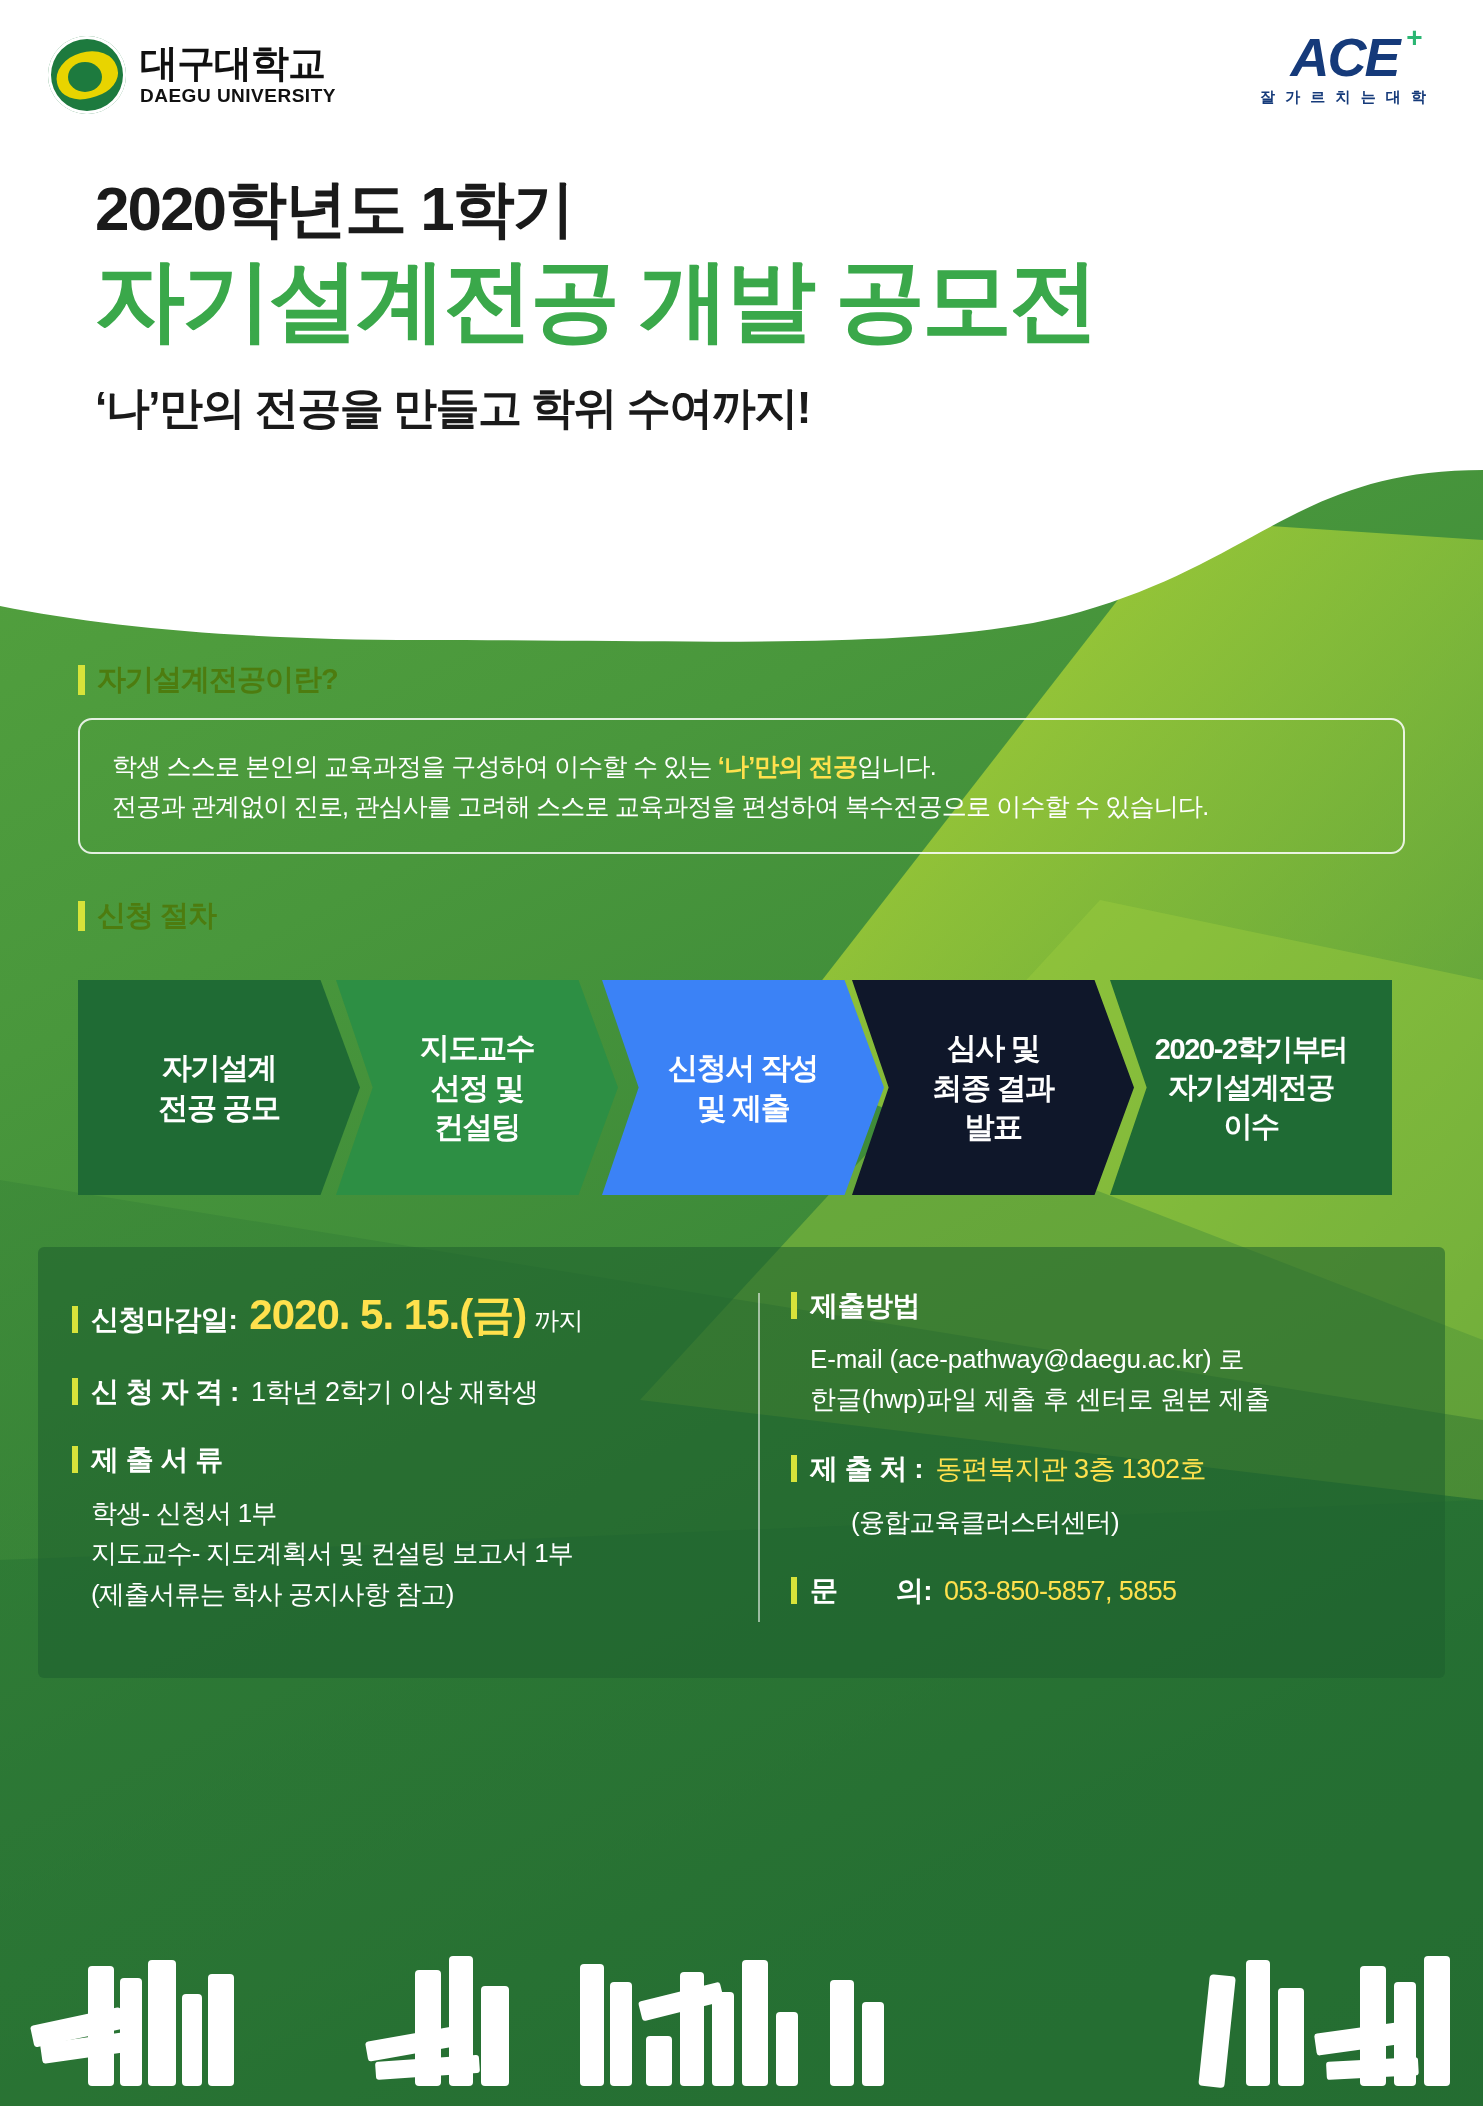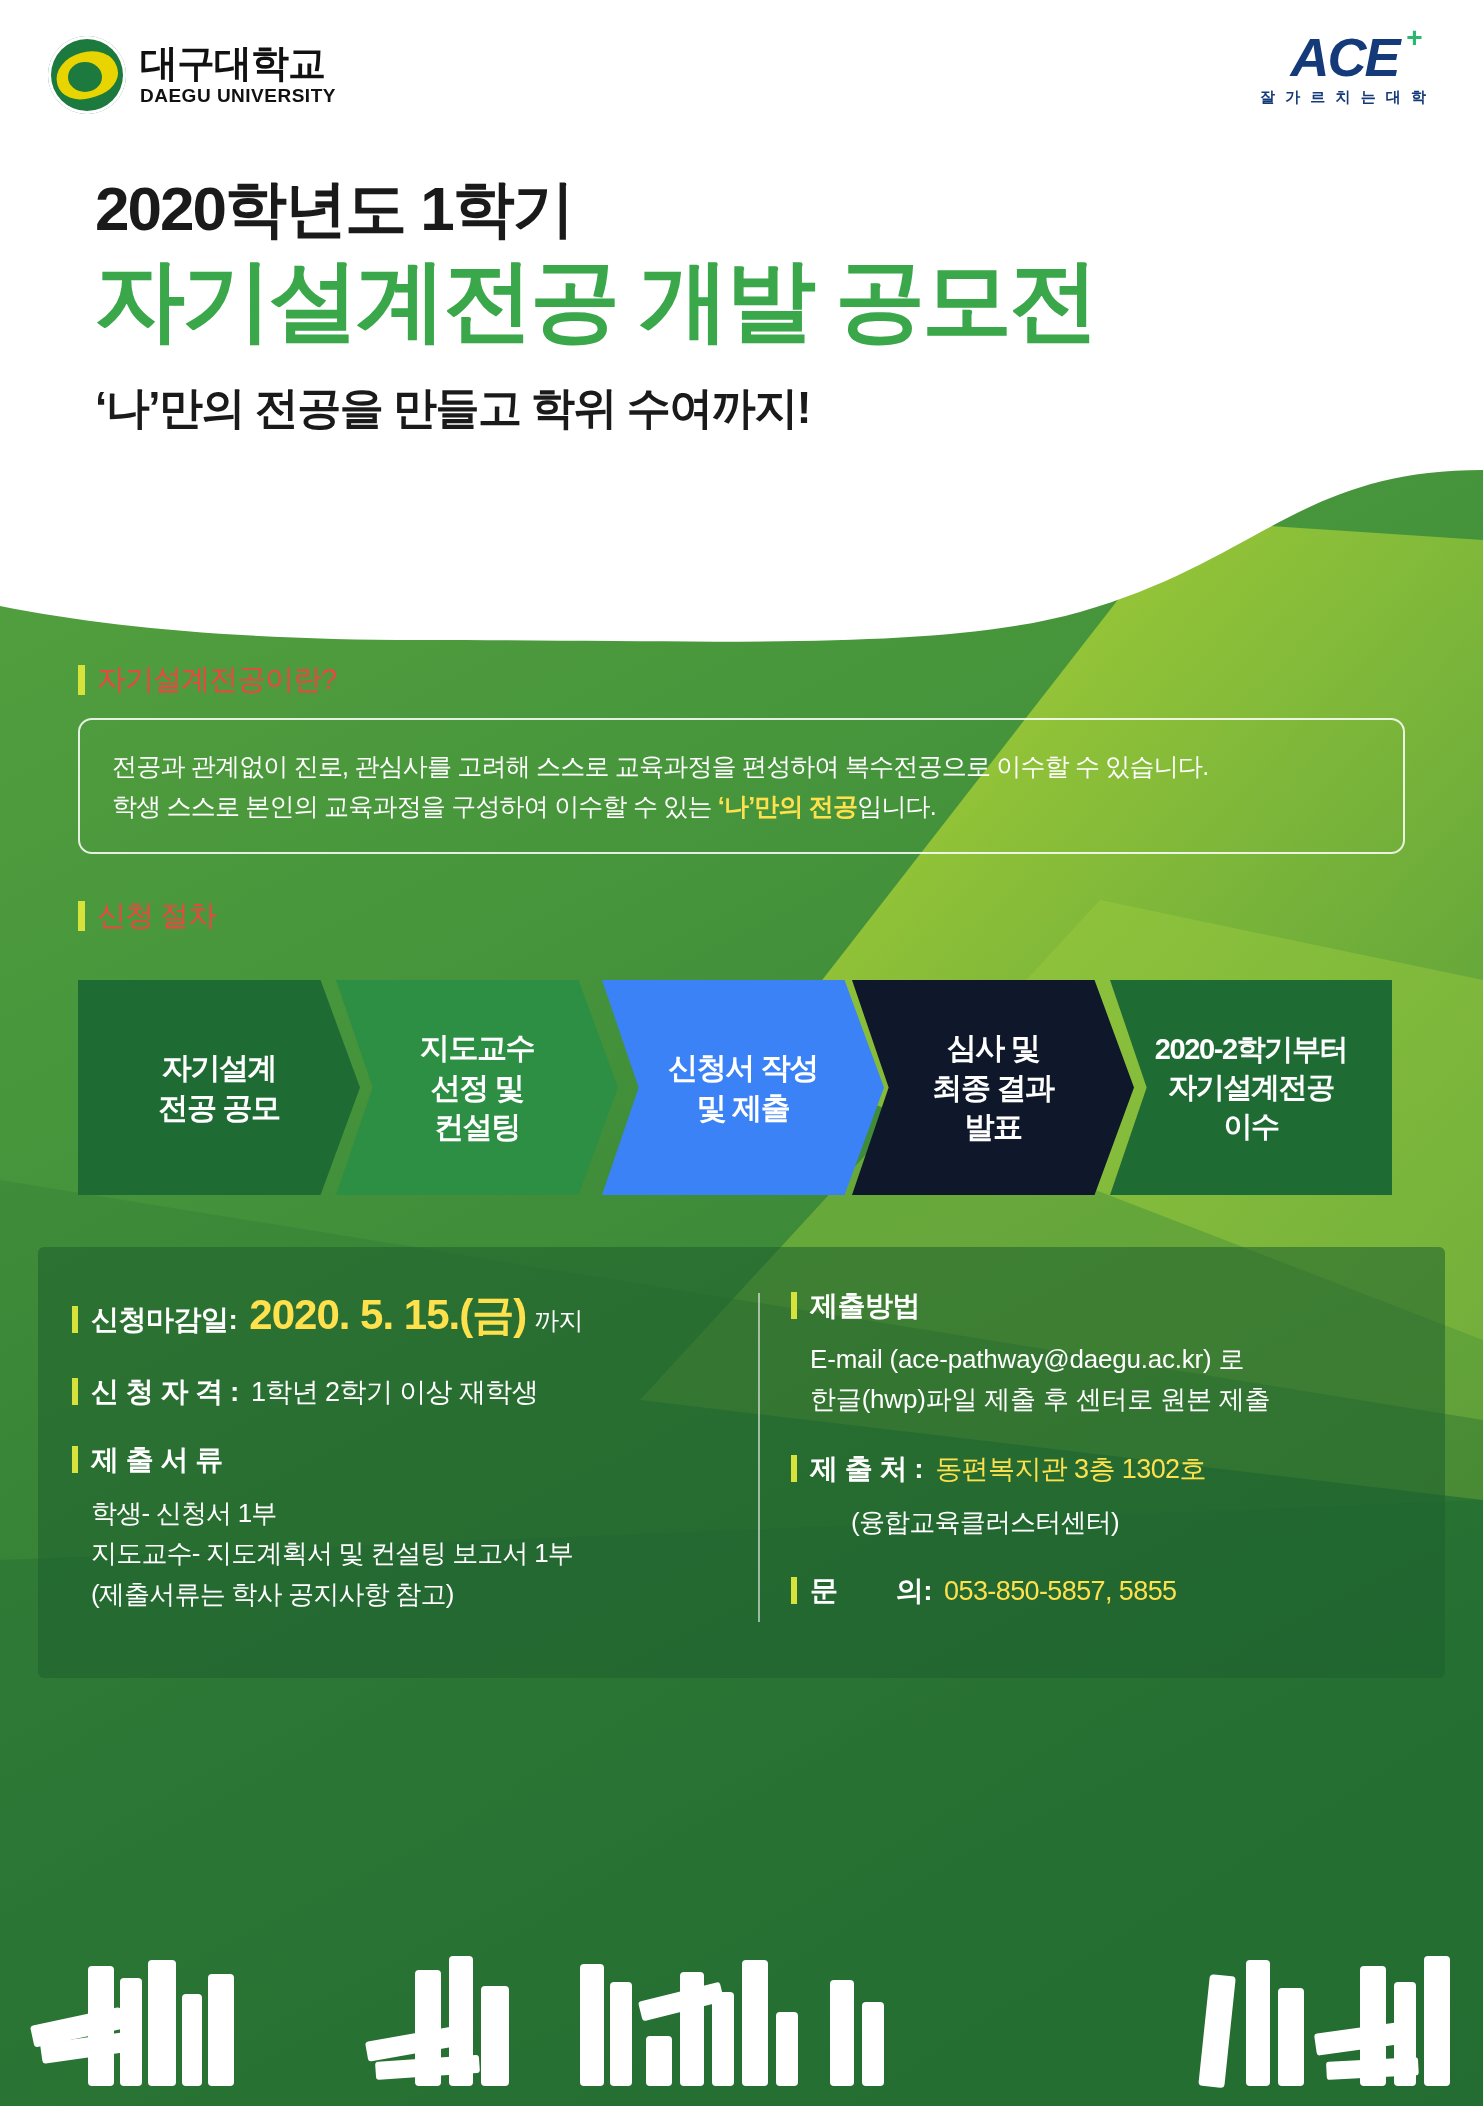--- a/index.html
+++ b/index.html
@@ -172,22 +172,22 @@
     margin-bottom: 18px;
   }
   .sec-bar {
     width: 7px;
     height: 30px;
     background: #d7e33a;
     margin-right: 12px;
   }
   .sec-label {
     font-size: 29px;
-    font-weight: normal;
-    color: #ef4444;
+    font-weight: bold;
+    color: #4d7c0f;
     letter-spacing: -1px;
   }
 
   .def-box {
     margin: 0 78px 0 78px;
     border: 2px solid rgba(255,255,255,0.85);
     border-radius: 14px;
     padding: 26px 32px;
     color: #ffffff;
   }
@@ -391,24 +391,24 @@
   </div>
 
   <div class="content">
 
     <div class="sec-title">
       <span class="sec-bar"></span>
       <span class="sec-label">자기설계전공이란?</span>
     </div>
 
     <div class="def-box">
-      <div class="def-line">전공과 관계없이 진로, 관심사를 고려해 스스로 교육과정을 편성하여 복수전공으로 이수할 수 있습니다.</div>
       <div class="def-line">
         <span>학생 스스로 본인의 교육과정을 구성하여 이수할 수 있는 </span><span class="hl-yellow">‘나’만의 전공</span><span>입니다.</span>
       </div>
+      <div class="def-line">전공과 관계없이 진로, 관심사를 고려해 스스로 교육과정을 편성하여 복수전공으로 이수할 수 있습니다.</div>
     </div>
 
     <div class="sec-title" style="margin-top:42px">
       <span class="sec-bar"></span>
       <span class="sec-label">신청 절차</span>
     </div>
 
     <div class="process">
       <div class="chev c2" style="white-space:pre-line">지도교수
 선정 및

